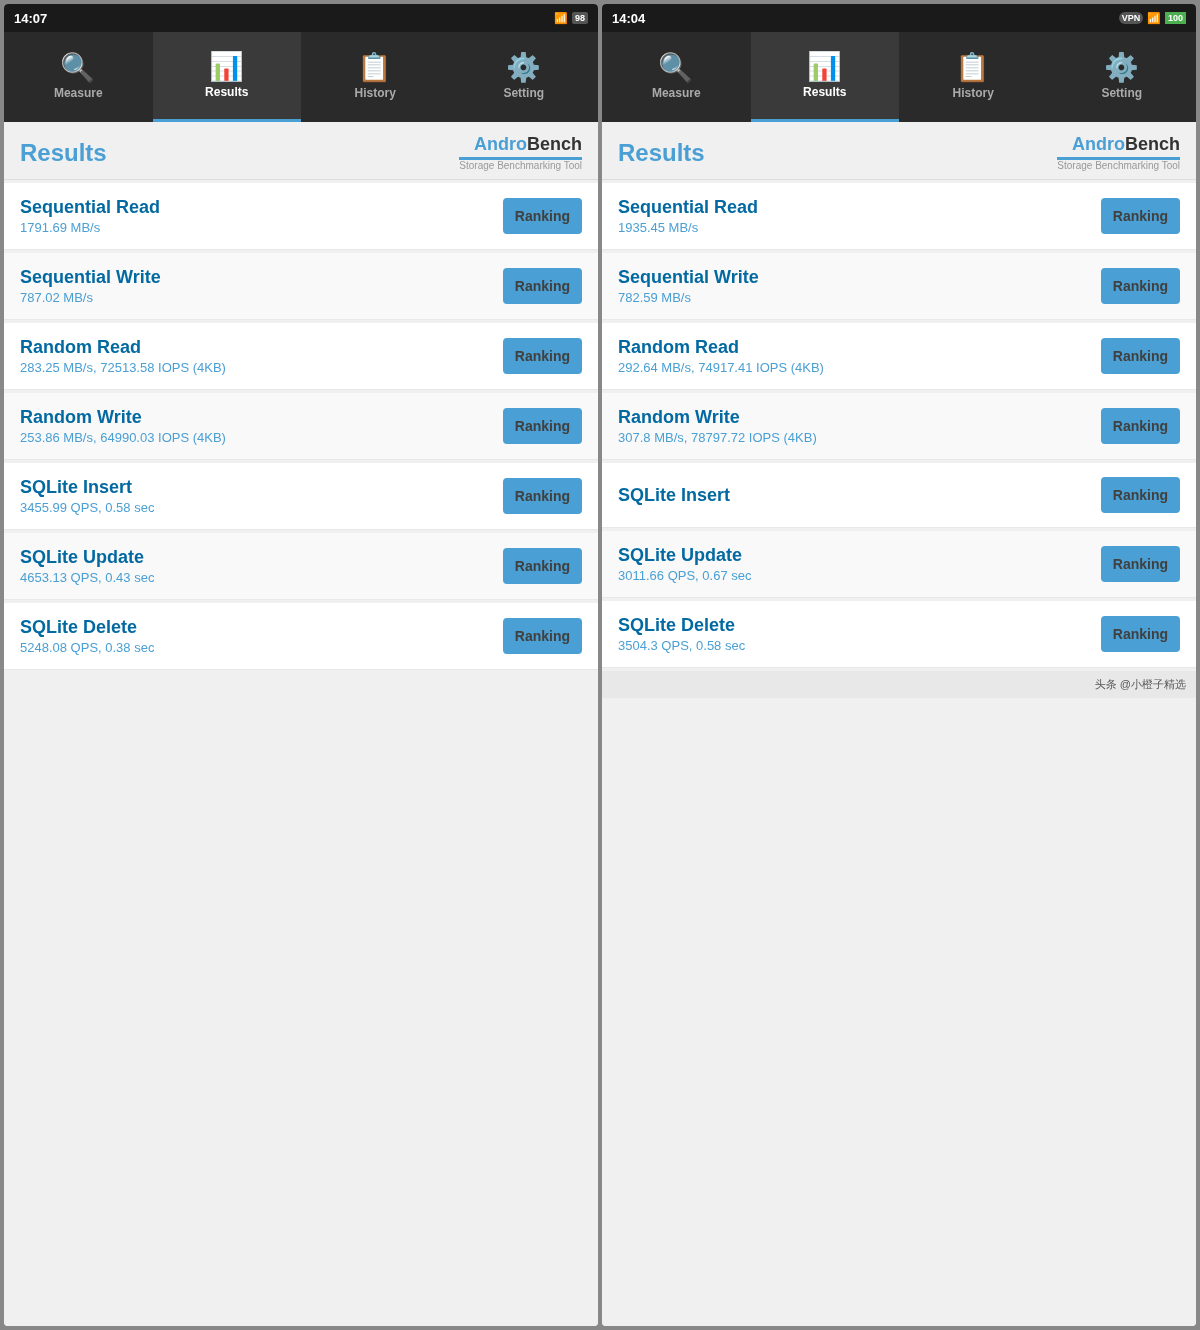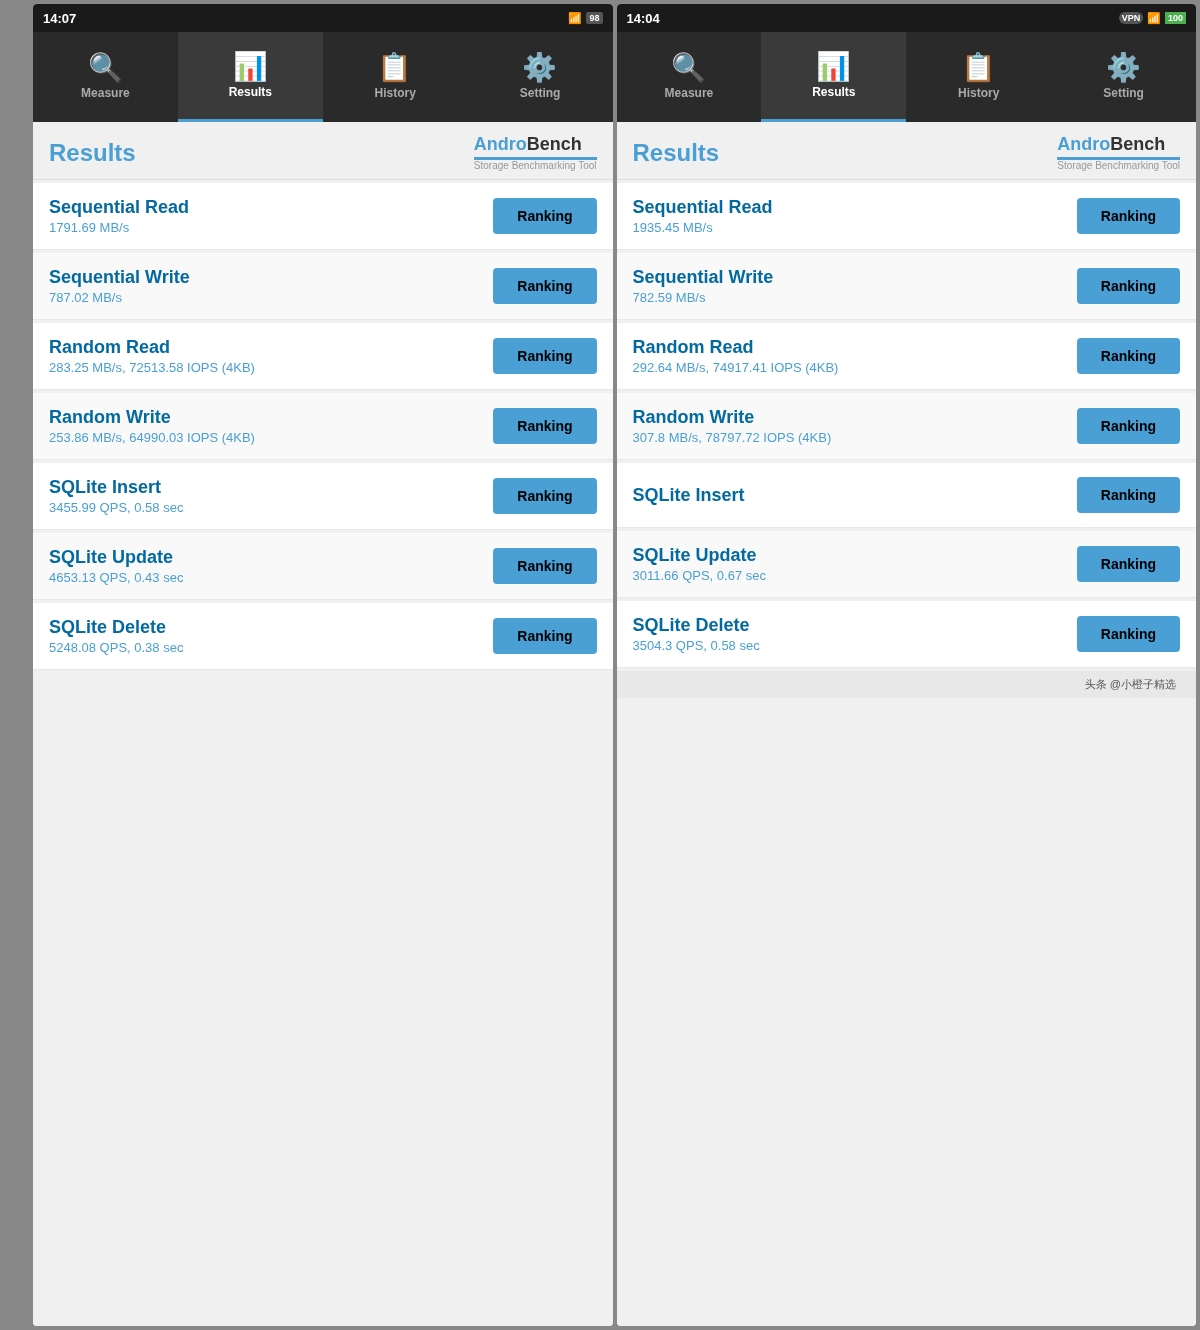--- a/index.html
+++ b/index.html
@@ -12,21 +12,20 @@
       width: 1200px;
       min-height: 1330px;
     }
     .screenshot-container {
       display: flex;
       width: 1200px;
       min-height: 1330px;
       background: #888;
       gap: 4px;
       padding: 4px;
-      margin-left: 29px;
     }
     .phone {
       flex: 1;
       display: flex;
       flex-direction: column;
       background: #f0f0f0;
       border-radius: 4px;
       overflow: hidden;
     }
     .status-bar {
@@ -85,21 +84,21 @@
       justify-content: space-between;
       align-items: center;
       border-bottom: 1px solid #ddd;
     }
     .results-title {
       font-size: 24px;
       font-weight: bold;
       color: #4a9fd4;
     }
     .brand {
-      text-align: left;
+      text-align: right;
     }
     .brand-name {
       font-size: 18px;
       font-weight: bold;
       color: #333;
     }
     .brand-name span {
       color: #4a9fd4;
     }
     .brand-sub {
@@ -132,33 +131,33 @@
       font-weight: 600;
       color: #0369a1;
     }
     .bench-value {
       font-size: 13px;
       color: #4a9fd4;
       margin-top: 2px;
     }
     .ranking-btn {
       background: #4a9fd4;
-      color: #000000;
+      color: #404040;
       border: none;
       border-radius: 4px;
-      padding: 10px 24px;
+      padding: 10px 12px;
       font-size: 14px;
       font-weight: bold;
       cursor: pointer;
       white-space: nowrap;
       flex-shrink: 0;
     }
     .footer-watermark {
       text-align: right;
-      padding: 6px 20px;
+      padding: 6px 10px;
       font-size: 11px;
       color: #555;
       background: #e8e8e8;
     }
     .vpn-badge {
       background: #555;
       color: white;
       font-size: 9px;
       padding: 1px 3px;
       border-radius: 6px;

